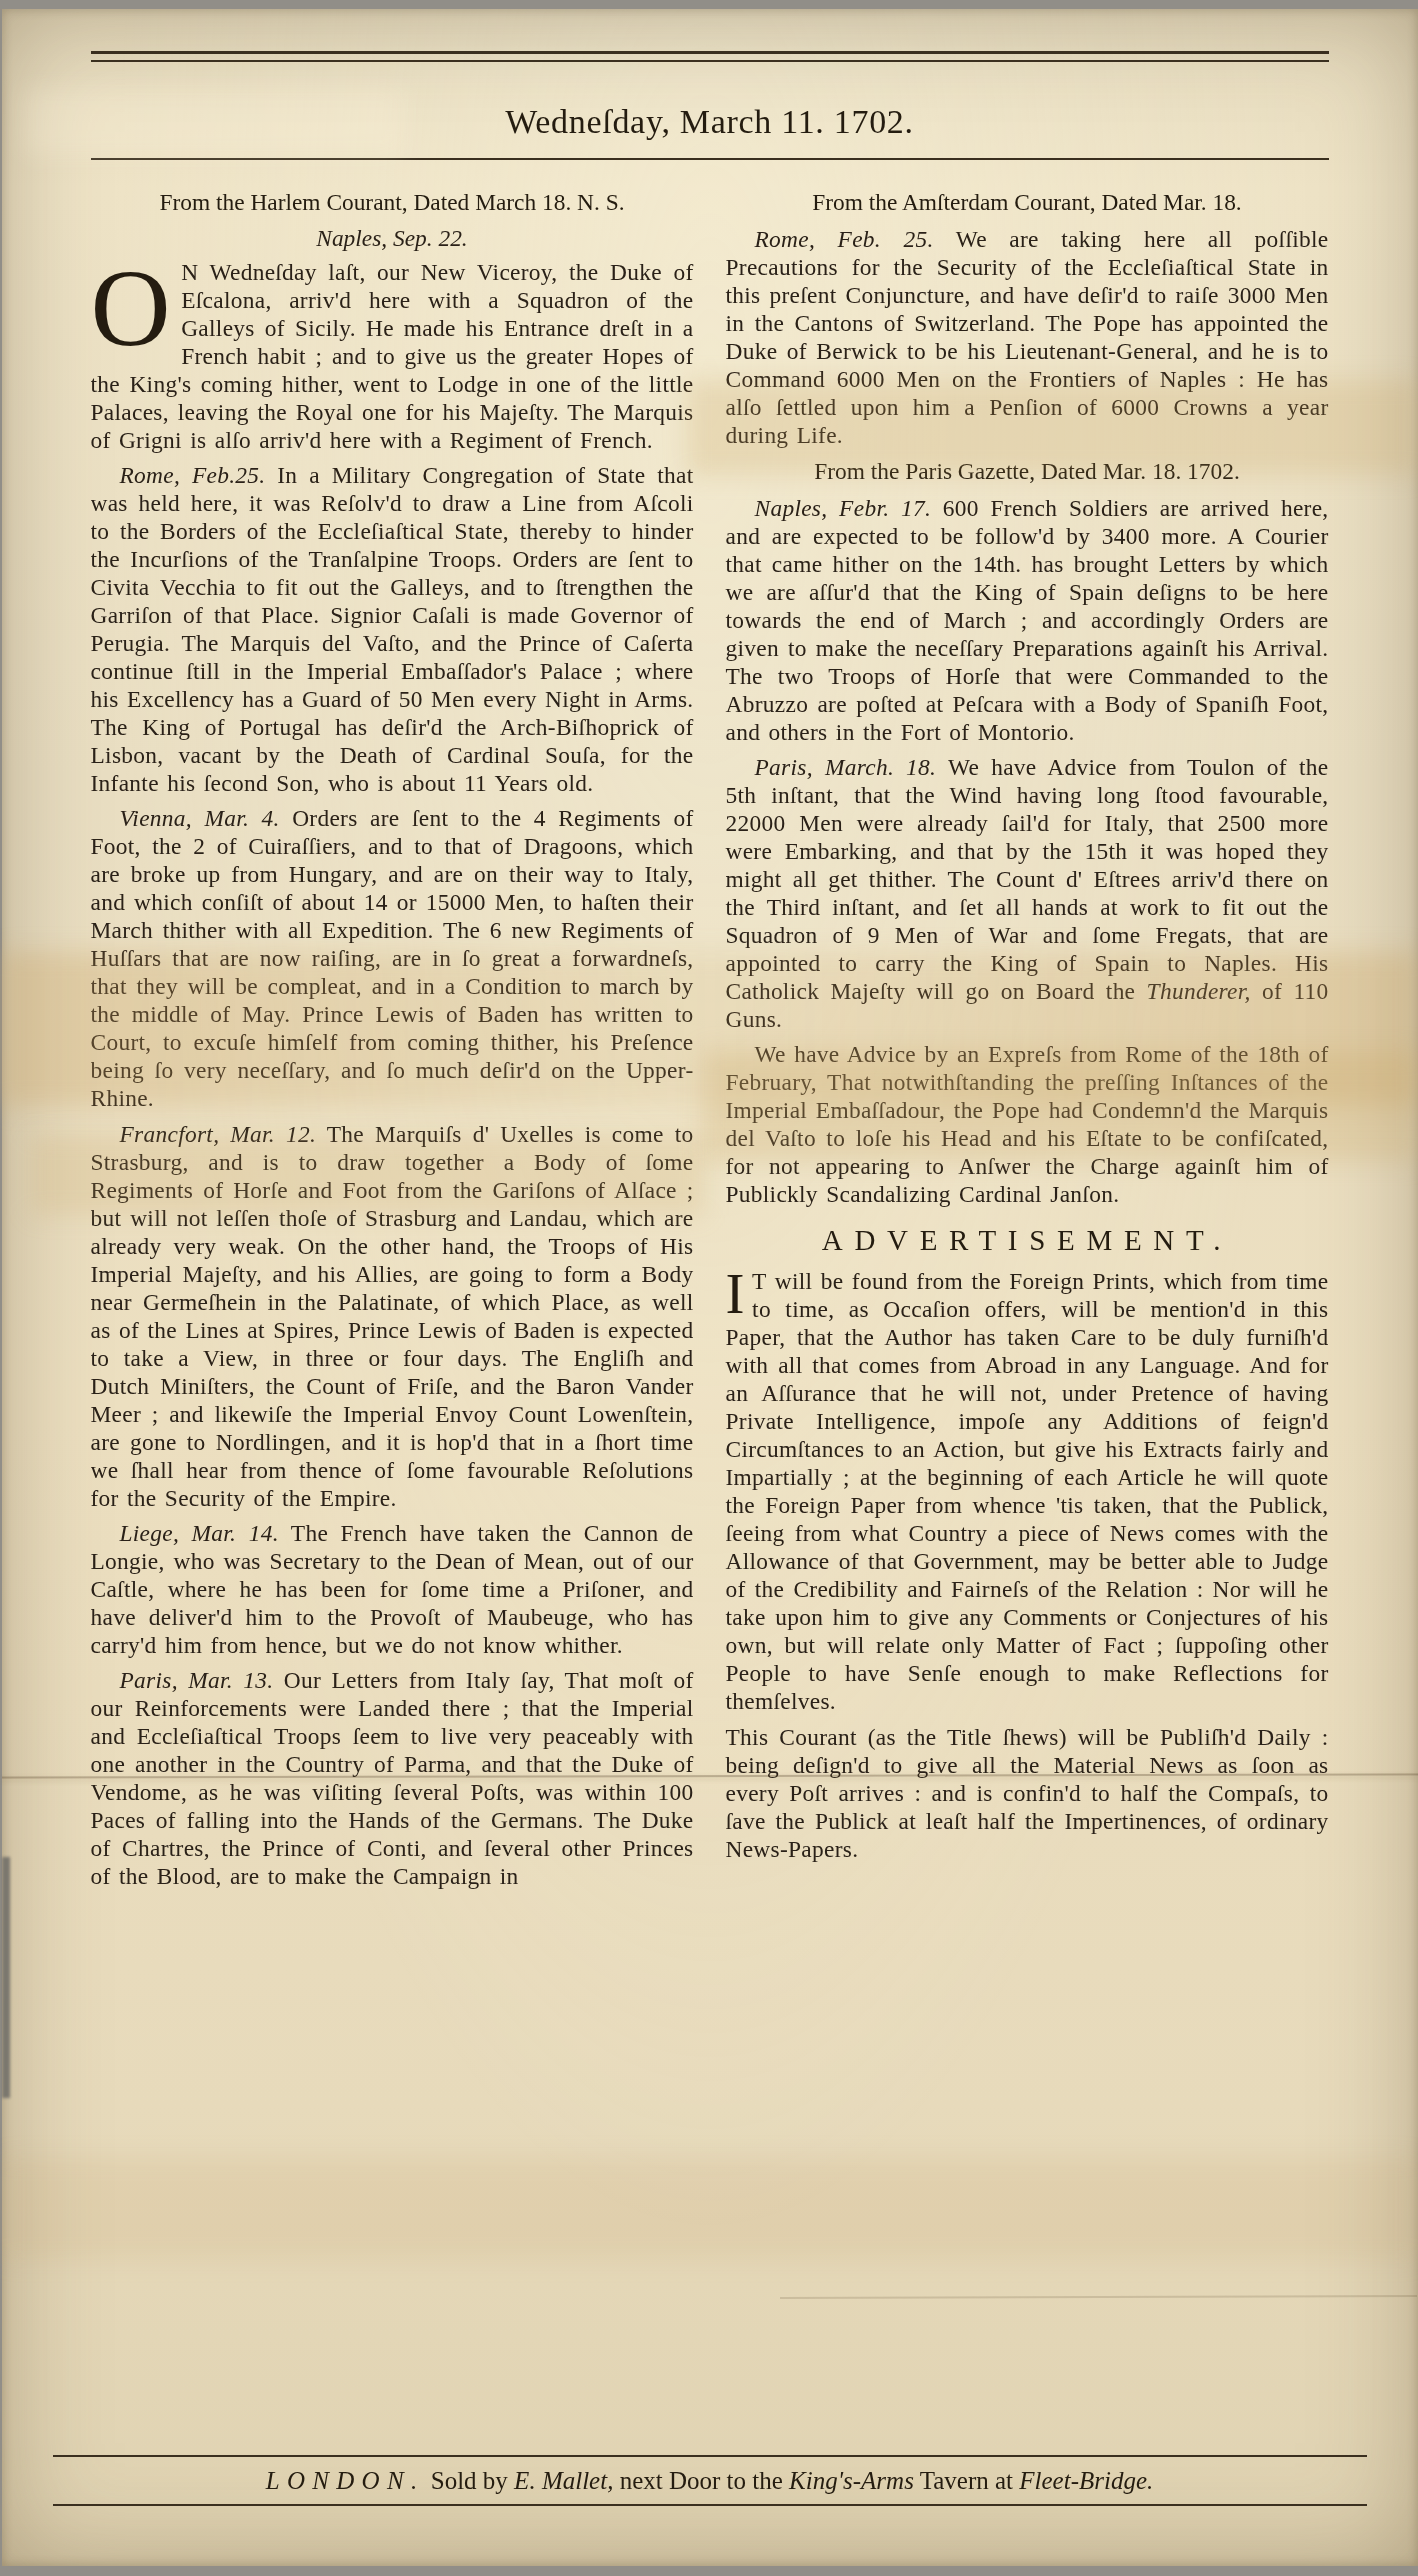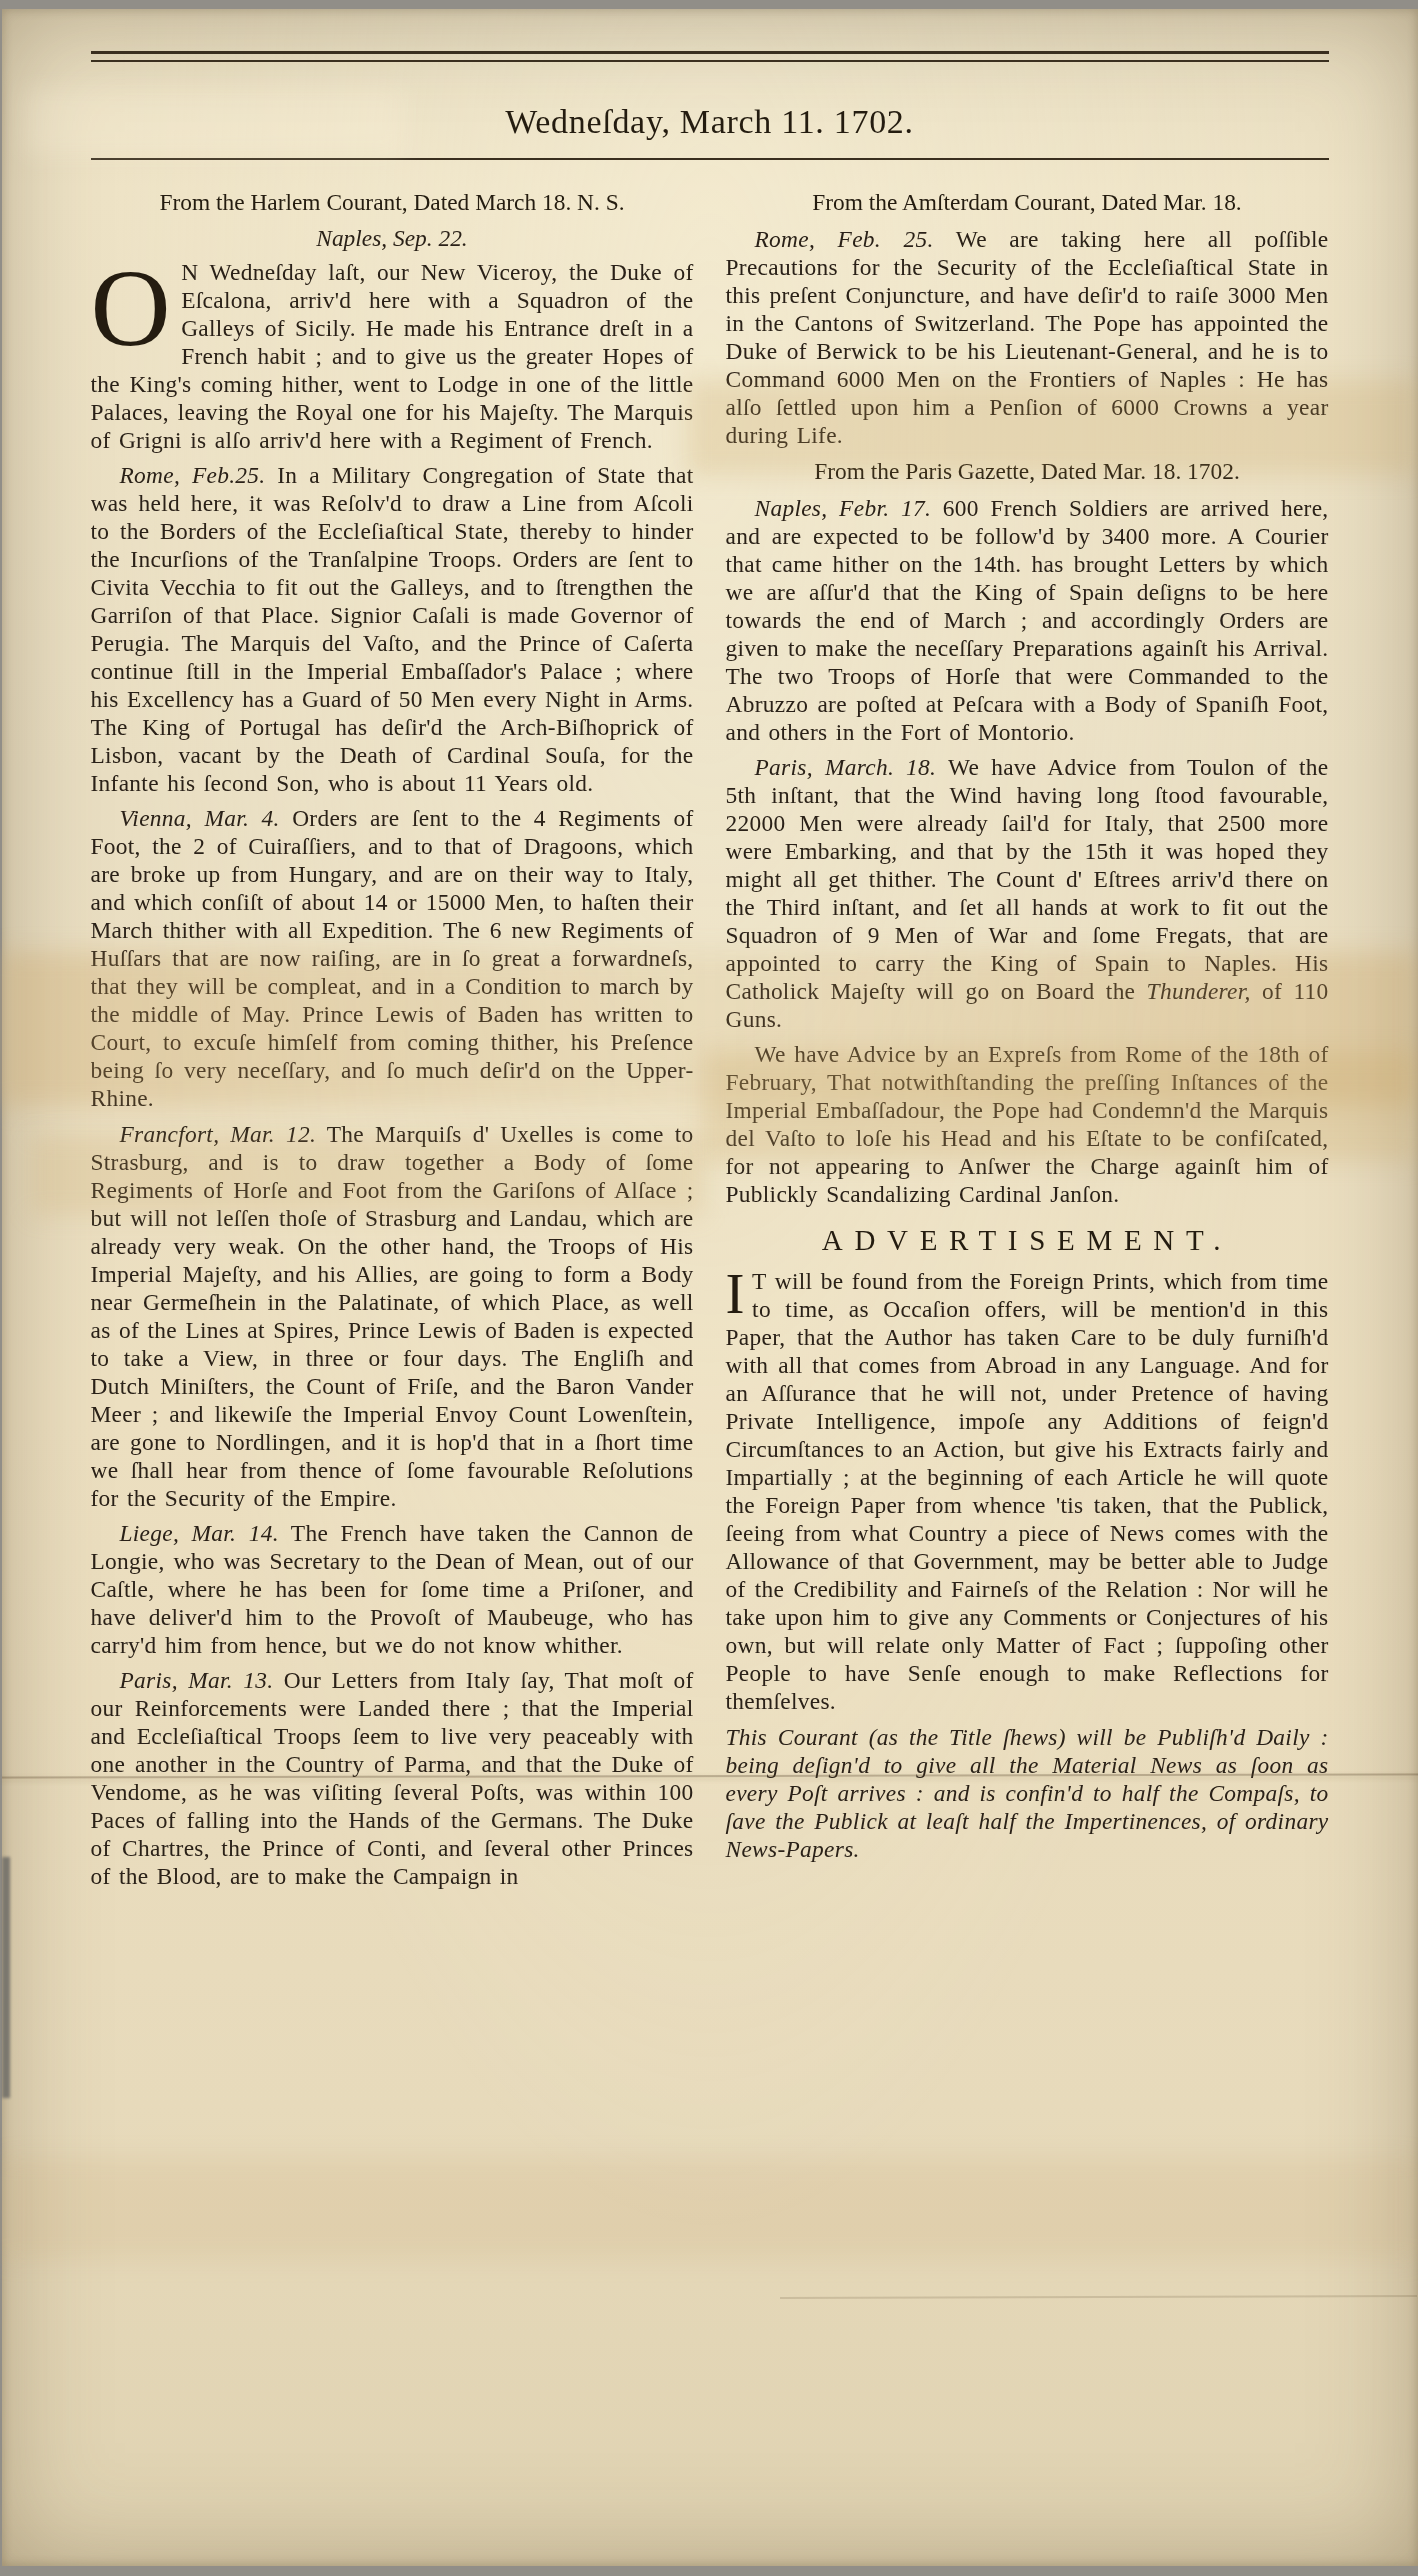--- a/index.html
+++ b/index.html
@@ -61,21 +61,21 @@
     margin-bottom:7.3px; hyphens:auto;
   }
   .para.noindent, .para.dc { text-indent:0; }
   .lead { font-style:italic; }
   .dropcap {
     float:left; font-size:111px; line-height:0.80;
     padding:5.8px 10.2px 0 0; color:#241c10;
   }
   .dropcap-sm { float:left; font-size:57px; line-height:0.85; padding:2.9px 7.3px 0 0; color:#241c10; }
   .advert-head { text-align:center; font-size:29px; font-weight:normal; letter-spacing:11.7px; margin:16px 0 10.2px; color:#241c10; }
-  .italic-para { font-style:italic; }
+  .italic-para { }
   .ship { font-style:italic; }
 
   
   .imprint-block { position:absolute; left:0; right:0; top:2446px; }
   .imprint-rule { height:2.2px; background:#3a2f1f; margin:0 51px; }
   .imprint { text-align:center; font-size:25px; padding:10.2px 0 8.8px; color:#241c10; }
   .imprint .city { letter-spacing:7.3px; font-style:italic; }
   .imprint i { font-style:italic; }
 </style>
 </head>
@@ -137,15 +137,20 @@
 
       <h2 class="advert-head">ADVERTISEMENT.</h2>
 
       <p class="para dc"><span class="dropcap-sm">I</span><span>T will be found from the Foreign Prints, which from time to time, as Occaſion offers, will be mention'd in this Paper, that the Author has taken Care to be duly furniſh'd with all that comes from Abroad in any Language. And for an Aſſurance that he will not, under Pretence of having Private Intelligence, impoſe any Additions of feign'd Circumſtances to an Action, but give his Extracts fairly and Impartially ; at the beginning of each Article he will quote the Foreign Paper from whence 'tis taken, that the Publick, ſeeing from what Country a piece of News comes with the Allowance of that Government, may be better able to Judge of the Credibility and Fairneſs of the Relation : Nor will he take upon him to give any Comments or Conjectures of his own, but will relate only Matter of Fact ; ſuppoſing other People to have Senſe enough to make Reflections for themſelves.</span></p>
 
       <p class="para italic-para noindent">This Courant (as the Title ſhews) will be Publiſh'd Daily : being deſign'd to give all the Material News as ſoon as every Poſt arrives : and is confin'd to half the Compaſs, to ſave the Publick at leaſt half the Impertinences, of ordinary News-Papers.</p>
     </section>
 
   </main>
 
+  <footer class="imprint-block">
+    <div class="imprint-rule"></div>
+    <p class="imprint"><span class="city">LONDON.</span> <span>Sold by</span> <i>E. Mallet,</i> <span>next Door to the</span> <i>King's-Arms</i> <span>Tavern at</span> <i>Fleet-Bridge.</i></p>
+    <div class="imprint-rule"></div>
+  </footer>
 
 </div>
 
 
 </body></html>

